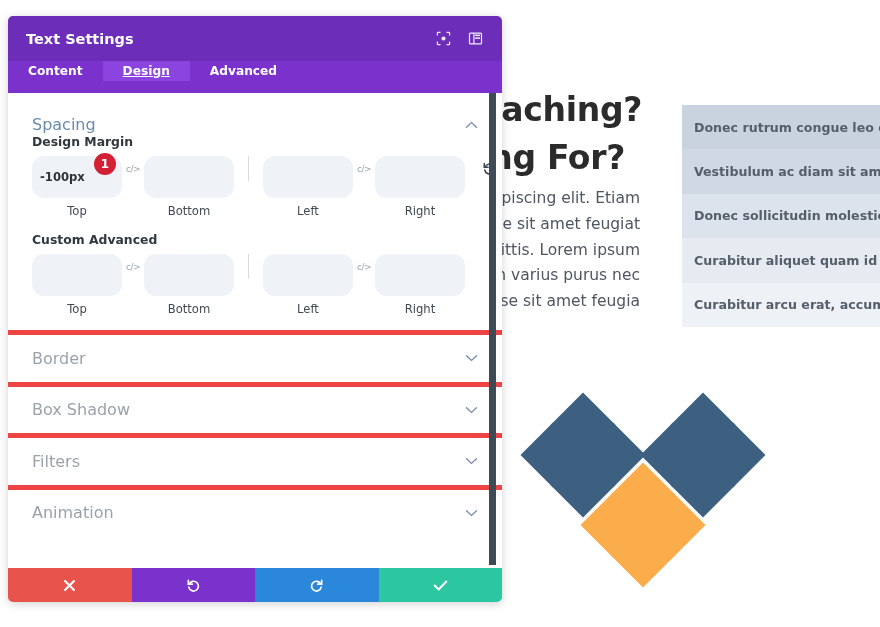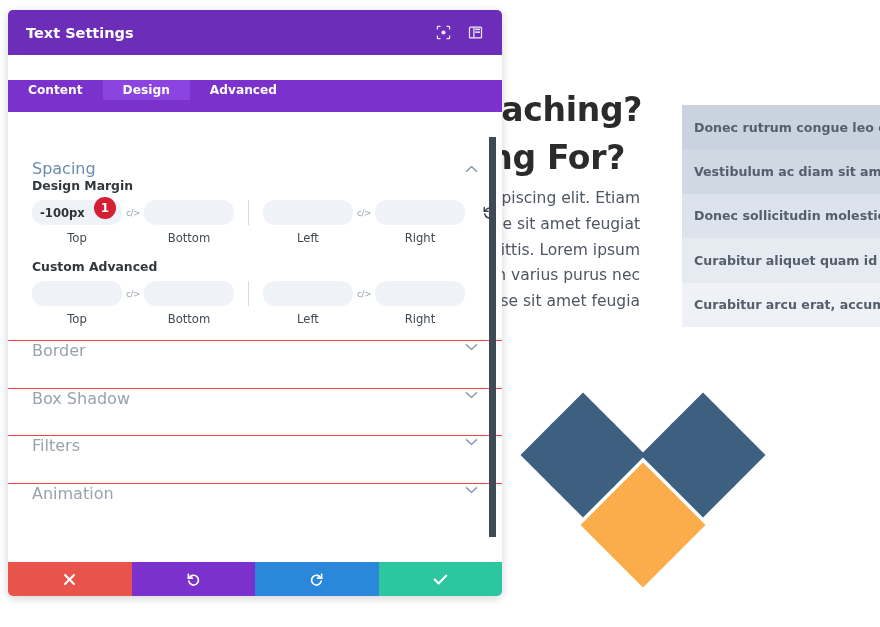--- a/index.html
+++ b/index.html
@@ -92,30 +92,29 @@
     height: 46px;
     transform: rotate(45deg);
   }
   .dia.blue { background: #3d6080; }
   .dia.orange { background: #fbad4c; }
 
   
   #settings-modal {
     position: absolute;
     left: 8px;
-    top: 10px;
+    top: 16px;
     width: 494px;
     height: 586px;
     border-radius: 5px;
     overflow: hidden;
     box-shadow: 0 2px 10px rgba(0,0,0,0.18);
     background: #ffffff;
     display: flex;
     flex-direction: column;
-    gap: 25px;
   }
 
   #modal-header {
     height: 45px;
     background: #6c2eb9;
     display: flex;
     align-items: center;
     padding: 0 14px 0 18px;
     flex: 0 0 auto;
   }
@@ -148,21 +147,21 @@
     height: 20px;
     display: flex;
     align-items: center;
     color: #ffffff;
     font-size: 12.2px;
     font-weight: 700;
     font-family: "DejaVu Sans", sans-serif;
     cursor: pointer;
     white-space: nowrap;
   }
-  .modal-tab.active { background: #8c44e0; }
+  .modal-tab.active { background: #8c44e0; text-decoration: underline; }
 
   #modal-body {
     flex: 1 1 auto;
     background: #ffffff;
     position: relative;
     overflow: hidden;
   }
 
   
   #modal-scrollbar {
@@ -219,21 +218,21 @@
   }
   .spacing-pair {
     display: flex;
     align-items: flex-start;
   }
   .spacing-cell {
     width: 90px;
     position: relative;
   }
   .spacing-input {
-    height: 25px;
+    height: 42px;
     background: #eff2f6;
     border: none;
     border-radius: 12px;
     width: 100%;
     box-sizing: border-box;
     padding: 0 8px;
     font-size: 11.6px;
     color: #2f3439;
     font-family: "DejaVu Sans", sans-serif;
     font-weight: 700;
@@ -299,22 +298,23 @@
     font-weight: 700;
     font-family: "DejaVu Sans", sans-serif;
     display: flex;
     align-items: center;
     justify-content: center;
     z-index: 5;
   }
 
   .collapsed-section {
     height: 46.5px;
-    border-top: 1px solid #ef4444;
-    display: flex;
+    border-top: 5px solid #ef4444;
+    display: flex;
+    align-items: center;
     justify-content: space-between;
     padding: 0 24px;
     cursor: pointer;
   }
   .collapsed-section .group-title { color: #9aa2ab; }
   .collapsed-section:last-of-type { border-bottom: 1px solid #eceff3; }
 
   #help-row {
     display: flex;
     align-items: center;

